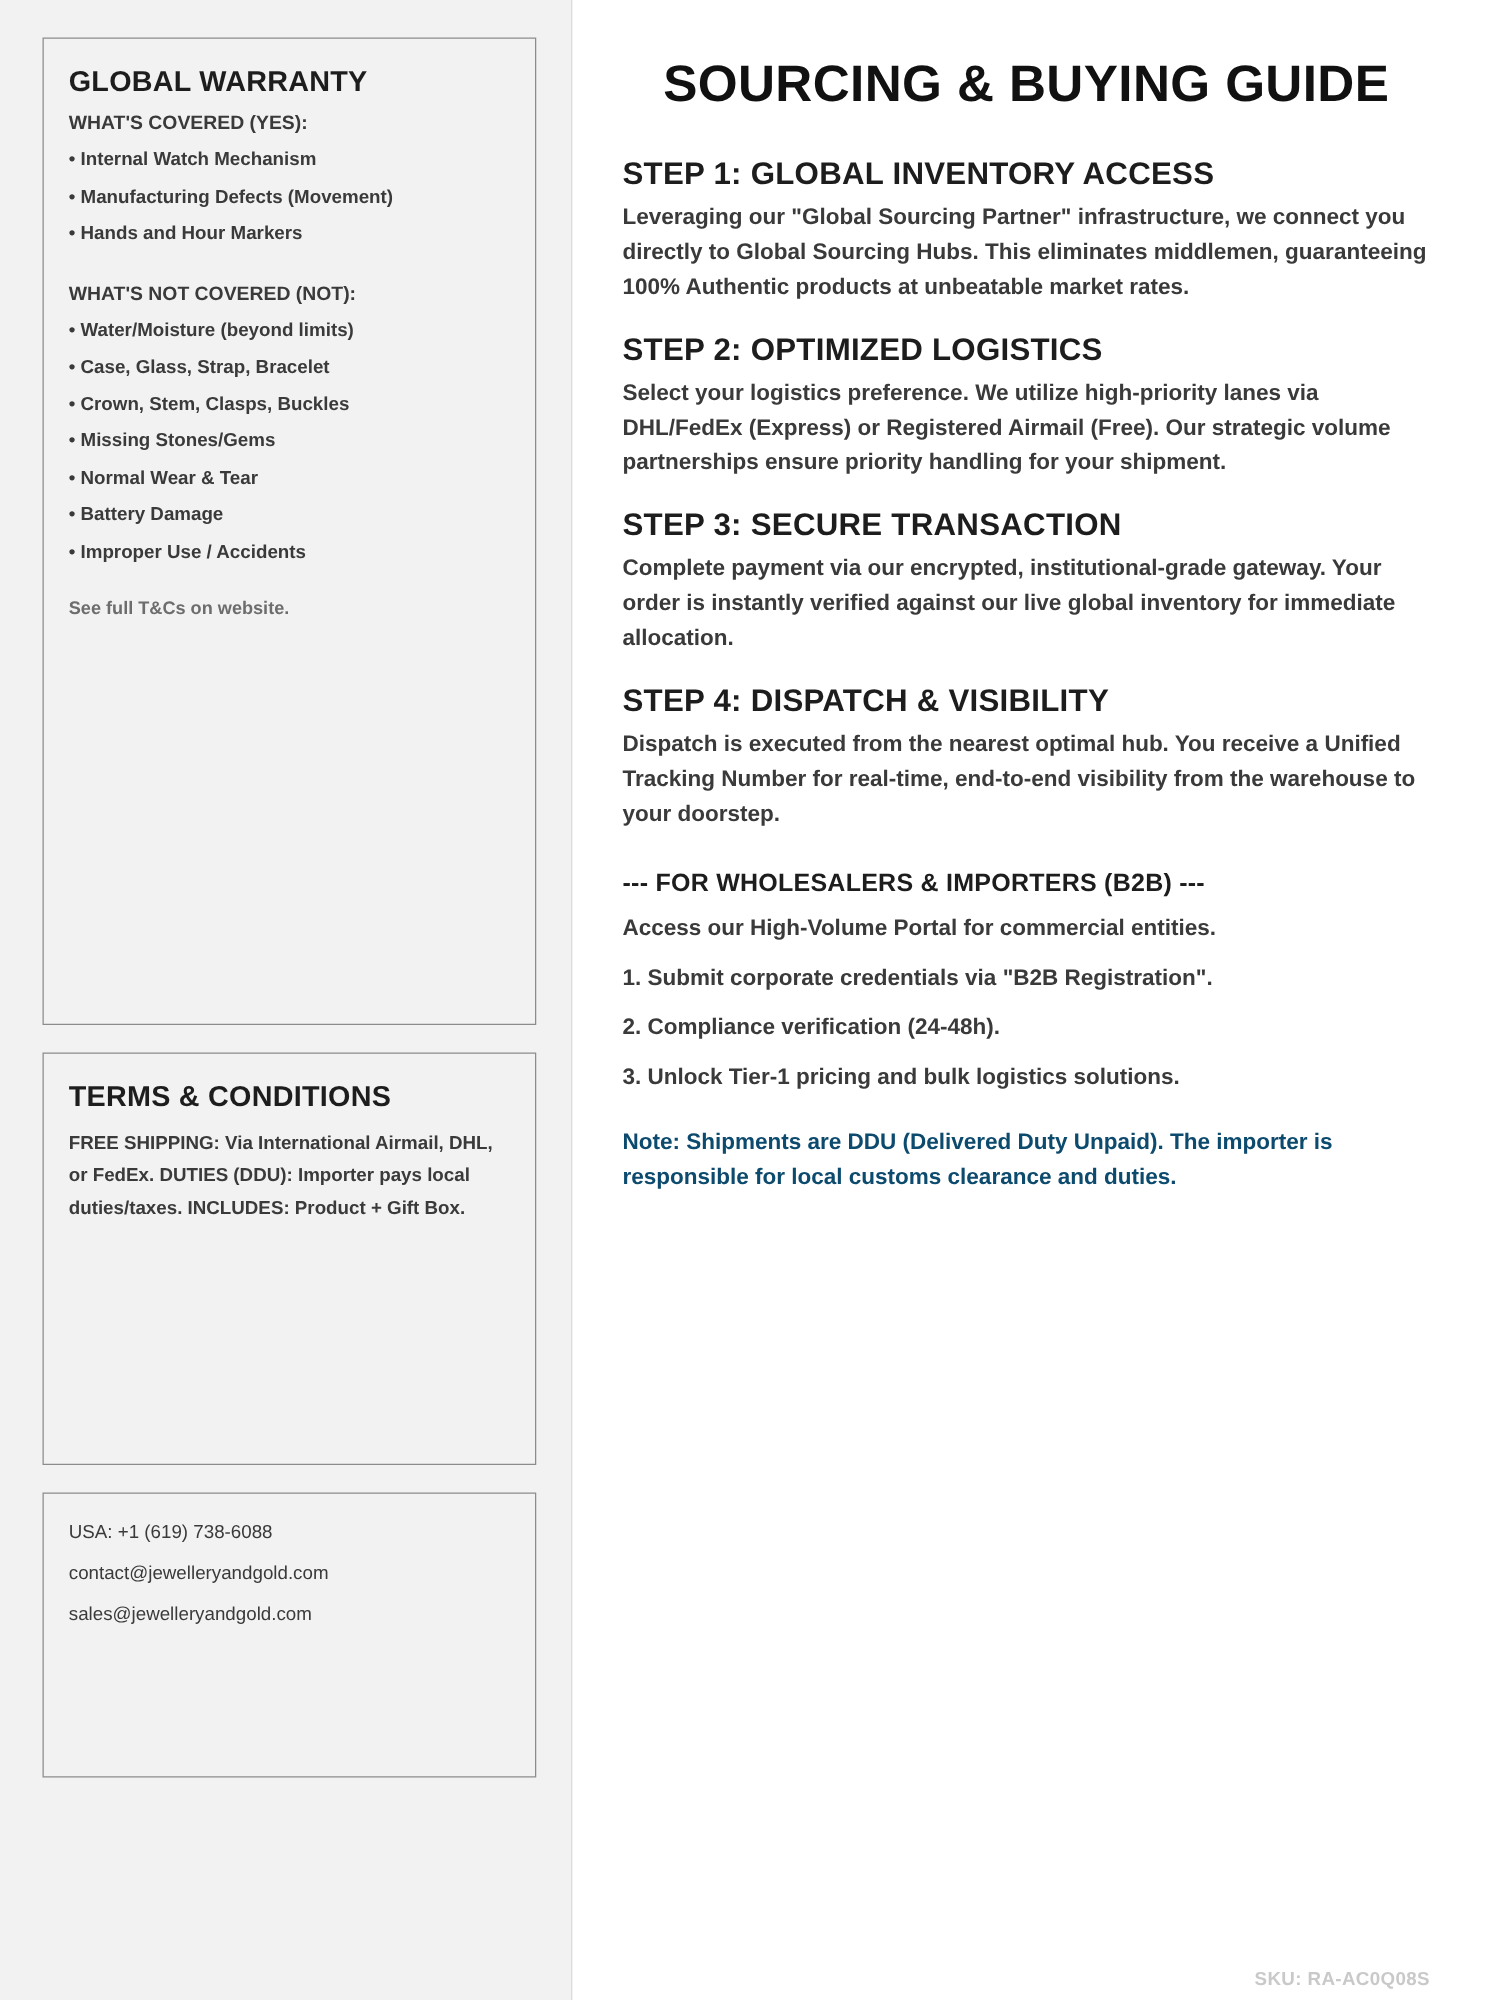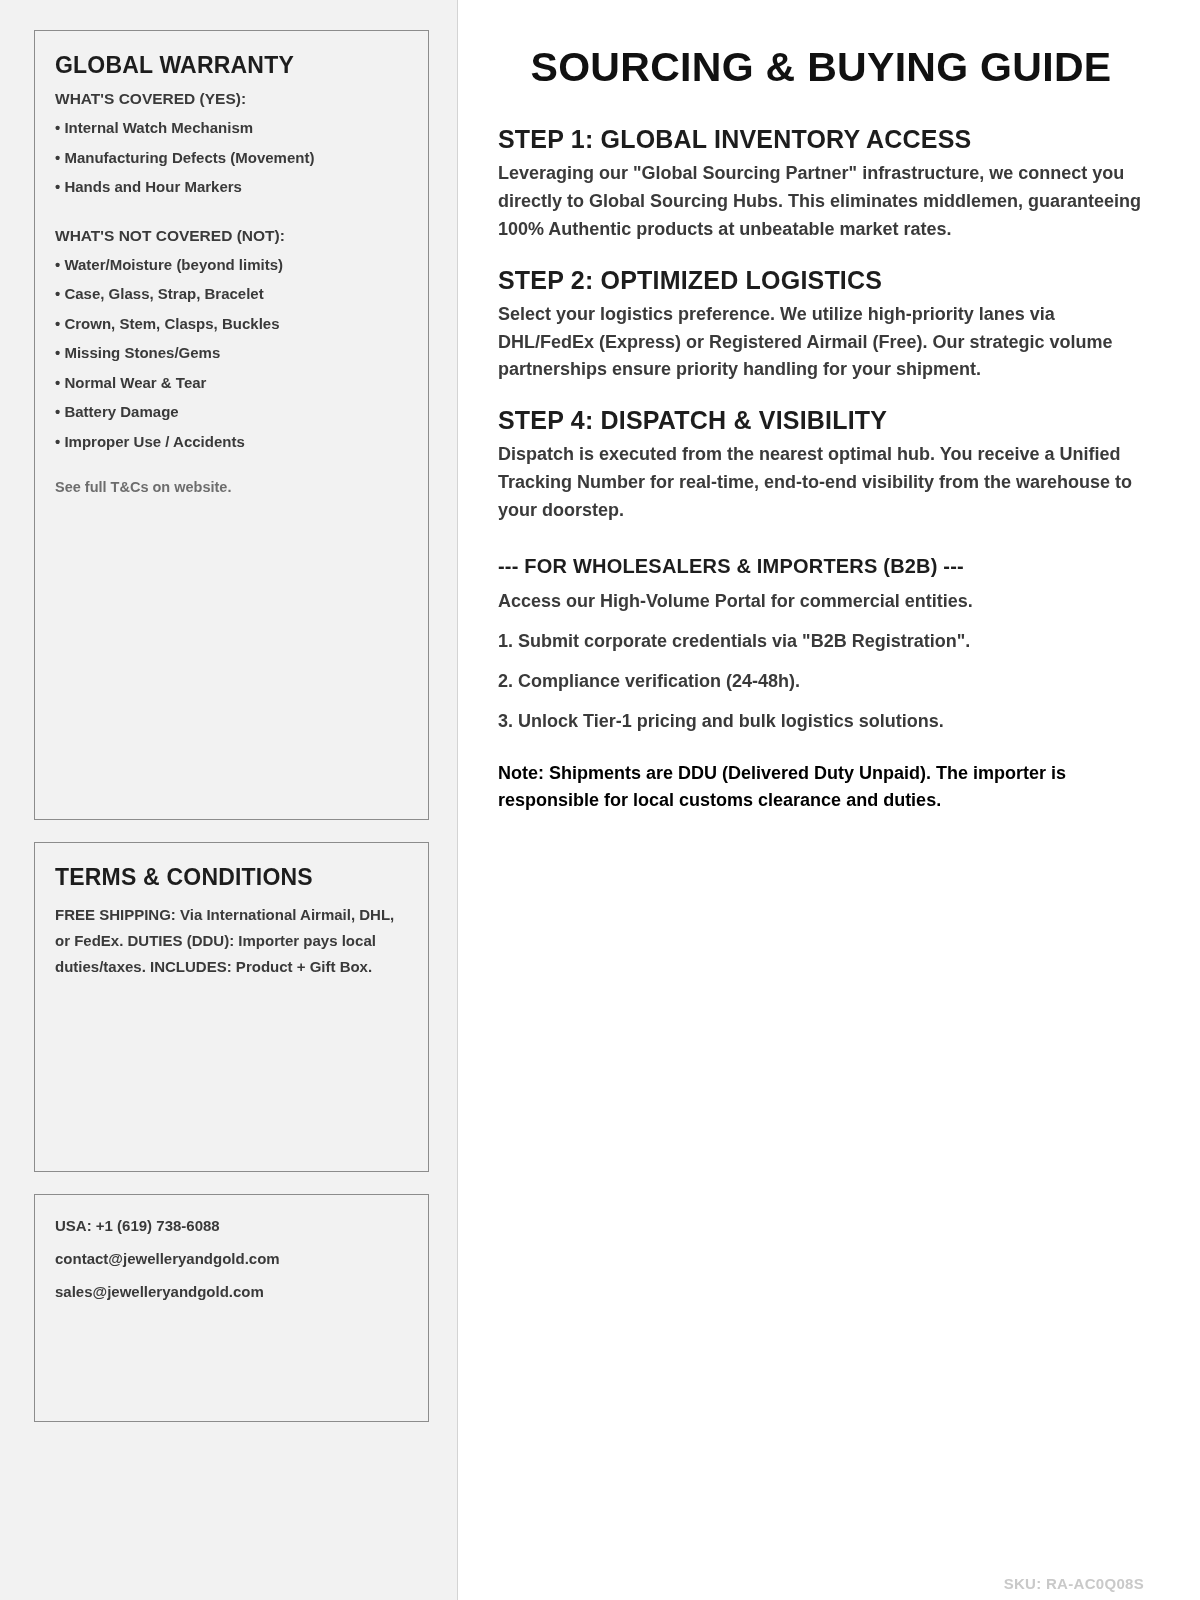--- a/index.html
+++ b/index.html
@@ -72,21 +72,21 @@
   }
   .terms-body {
     font-size: 15px;
     font-weight: bold;
     color: #3a3a3a;
     line-height: 1.72;
     margin: 0;
   }
   .contact-line {
     font-size: 15px;
-    font-weight: bold;
+    font-weight: normal;
     color: #3a3a3a;
     margin: 0 0 16px 0;
   }
   .contact-line:last-child { margin-bottom: 0; }
 
   
   .right-col {
     flex: 1;
     box-sizing: border-box;
     padding: 44px 56px 20px 40px;
@@ -128,21 +128,21 @@
   .b2b-line {
     font-size: 18px;
     font-weight: bold;
     color: #3a3a3a;
     line-height: 1.55;
     margin: 0 0 12px 0;
   }
   .b2b-note {
     font-size: 18px;
     font-weight: bold;
-    color: #000000;
+    color: #0c4a6e;
     line-height: 1.55;
     margin: 24px 0 0 0;
   }
   .sku {
     position: absolute;
     right: 56px;
     bottom: 8px;
     font-size: 15px;
     font-weight: bold;
     color: #c9c9c9;
@@ -196,20 +196,24 @@
     <div class="step">
       <div class="step-title">STEP 1: GLOBAL INVENTORY ACCESS</div>
       <p class="step-body">Leveraging our "Global Sourcing Partner" infrastructure, we connect you directly to Global Sourcing Hubs. This eliminates middlemen, guaranteeing 100% Authentic products at unbeatable market rates.</p>
     </div>
 
     <div class="step">
       <div class="step-title">STEP 2: OPTIMIZED LOGISTICS</div>
       <p class="step-body">Select your logistics preference. We utilize high-priority lanes via DHL/FedEx (Express) or Registered Airmail (Free). Our strategic volume partnerships ensure priority handling for your shipment.</p>
     </div>
 
+    <div class="step">
+      <div class="step-title">STEP 3: SECURE TRANSACTION</div>
+      <p class="step-body">Complete payment via our encrypted, institutional-grade gateway. Your order is instantly verified against our live global inventory for immediate allocation.</p>
+    </div>
 
     <div class="step">
       <div class="step-title">STEP 4: DISPATCH &amp; VISIBILITY</div>
       <p class="step-body">Dispatch is executed from the nearest optimal hub. You receive a Unified Tracking Number for real-time, end-to-end visibility from the warehouse to your doorstep.</p>
     </div>
 
     <div class="b2b-section">
       <div class="b2b-title">--- FOR WHOLESALERS &amp; IMPORTERS (B2B) ---</div>
       <p class="b2b-line">Access our High-Volume Portal for commercial entities.</p>
       <p class="b2b-line">1. Submit corporate credentials via "B2B Registration".</p>

